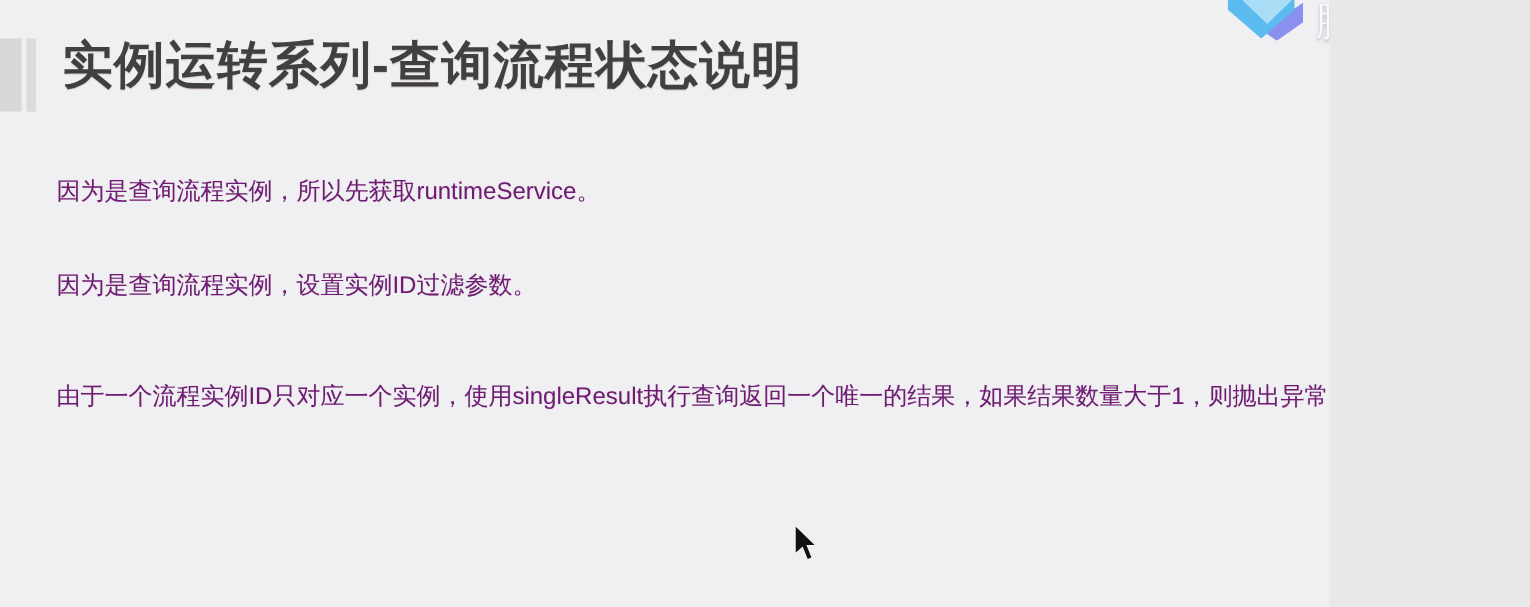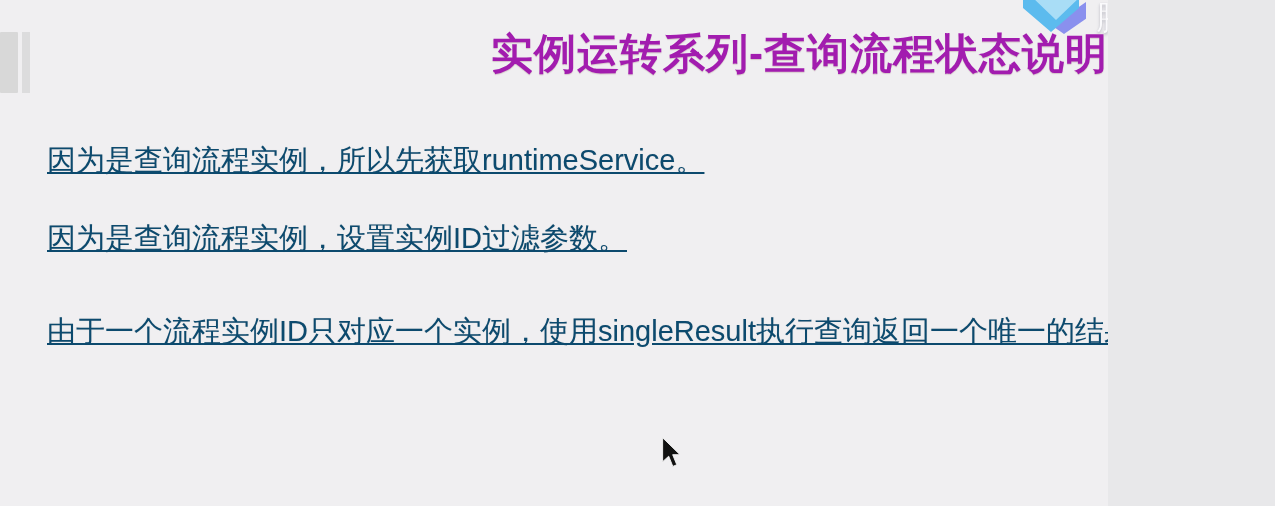--- a/index.html
+++ b/index.html
@@ -43,36 +43,35 @@
     color: #fafafc;
     text-shadow: 0 2px 3px rgba(145,145,160,0.55), 0 0 1px rgba(160,160,175,0.4);
     white-space: nowrap;
     z-index: 2;
   }
 
   
   .title {
     position: absolute; left: 0; right: 0; top: 26px;
     padding-left: 52px;
-    text-align: right;
+    text-align: left;
     font-size: 42px; font-weight: 700;
     letter-spacing: 1px;
-    color: #a21caf;
+    color: #404040;
     text-shadow: 0 1px 1px rgba(90,10,20,0.18);
     white-space: nowrap;
   }
 
   
   .para {
     position: absolute; left: 47px;
     width: 1208px;
-    font-size: 29px; line-height: 31px;
-    color: #0c4a6e;
+    font-size: 20px; line-height: 31px;
+    color: #701a75;
     text-shadow: 0 0 1px rgba(0,0,0,0.15);
-    text-decoration: underline;
   }
   .p1 { top: 145px; }
   .p2 { top: 223px; }
   .p3 { top: 316px; white-space: nowrap; }
   .p4 { top: 408px; }
 
   
   .cursor { position: absolute; left: 660px; top: 437px; width: 22px; height: 32px; z-index: 10; }
 </style>
 </head>

